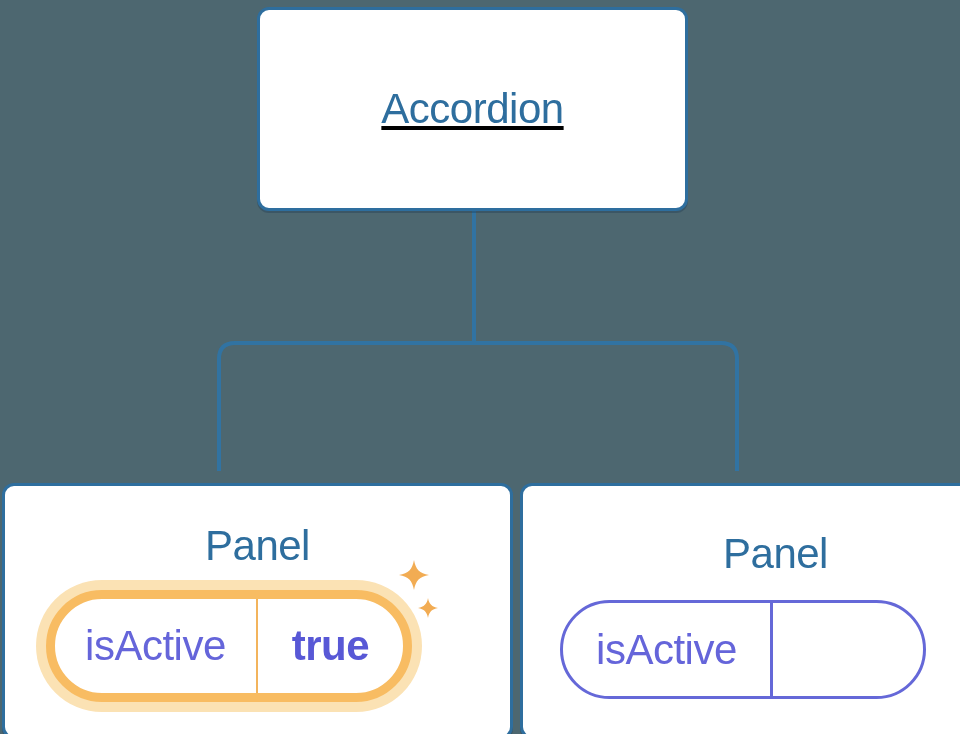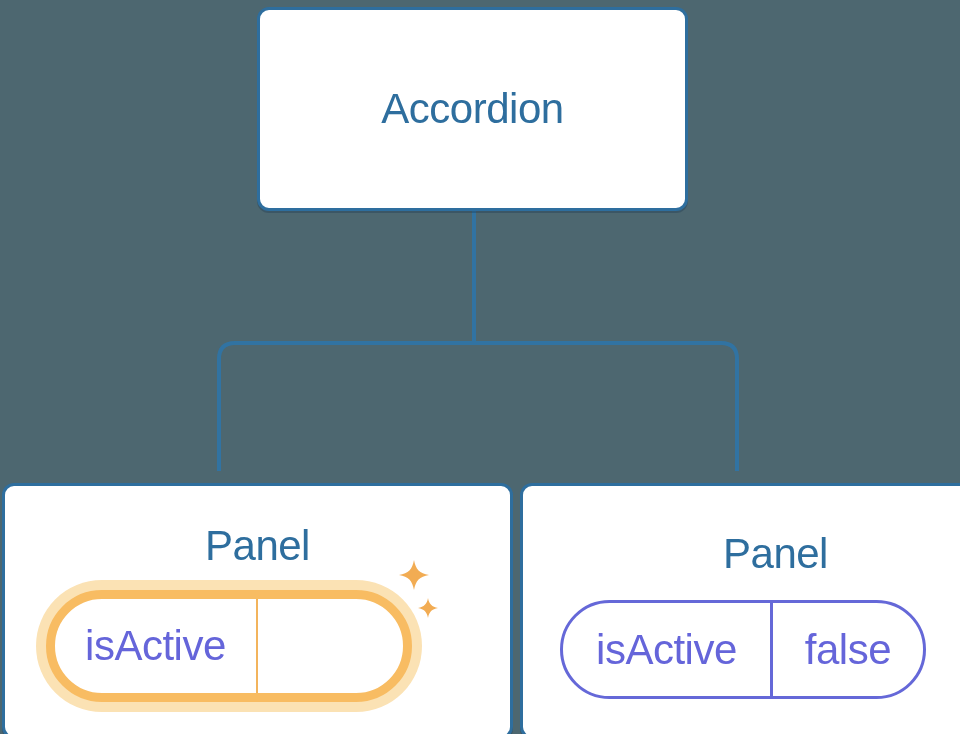--- a/index.html
+++ b/index.html
@@ -29,20 +29,21 @@
   .connectors {
     position: absolute;
     left: 0; top: 0;
   }
   .node {
     position: absolute;
     background: #ffffff;
     border: 3px solid var(--box-border, #2E6E9E);
     border-radius: 12px;
     box-shadow: 0 2px 0 rgba(25, 55, 80, 0.35);
+    text-decoration: underline;
   }
   .node-root {
     left: 257px; top: 7px;
     width: 431px; height: 204px;
     display: flex; align-items: center; justify-content: center;
   }
   .node-label {
     color: var(--heading-text, #2E6E9E);
     font-size: 42px;
     font-weight: 500;
@@ -118,30 +119,30 @@
 
   <div class="node node-root">
     <span class="node-label">Accordion</span>
   </div>
 
   <div class="node node-panel node-panel-left">
     <div class="panel-title">Panel</div>
 
     <div class="pill pill-active">
       <div class="pill-cell pill-cell-key">isActive</div>
+      <div class="pill-cell pill-cell-value bold">true</div>
     </div>
 
     <svg class="sparkles" width="48" height="64" viewBox="0 0 48 64">
       <path fill="var(--sparkle, #F2AC53)" d="M18 2 C19.7 11.5 23.5 15.3 33 17 C23.5 18.7 19.7 22.5 18 32 C16.3 22.5 12.5 18.7 3 17 C12.5 15.3 16.3 11.5 18 2 Z"></path>
       <path fill="var(--sparkle, #F2AC53)" d="M32 40 C33.1 46.1 35.9 48.9 42 50 C35.9 51.1 33.1 53.9 32 60 C30.9 53.9 28.1 51.1 22 50 C28.1 48.9 30.9 46.1 32 40 Z"></path>
     </svg>
   </div>
 
   <div class="node node-panel node-panel-right">
     <div class="panel-title">Panel</div>
 
     <div class="pill pill-inactive">
       <div class="pill-cell pill-cell-key">isActive</div>
-      <div class="pill-cell pill-cell-value">false</div>
     </div>
   </div>
 
 </div>
 
 </body></html>

